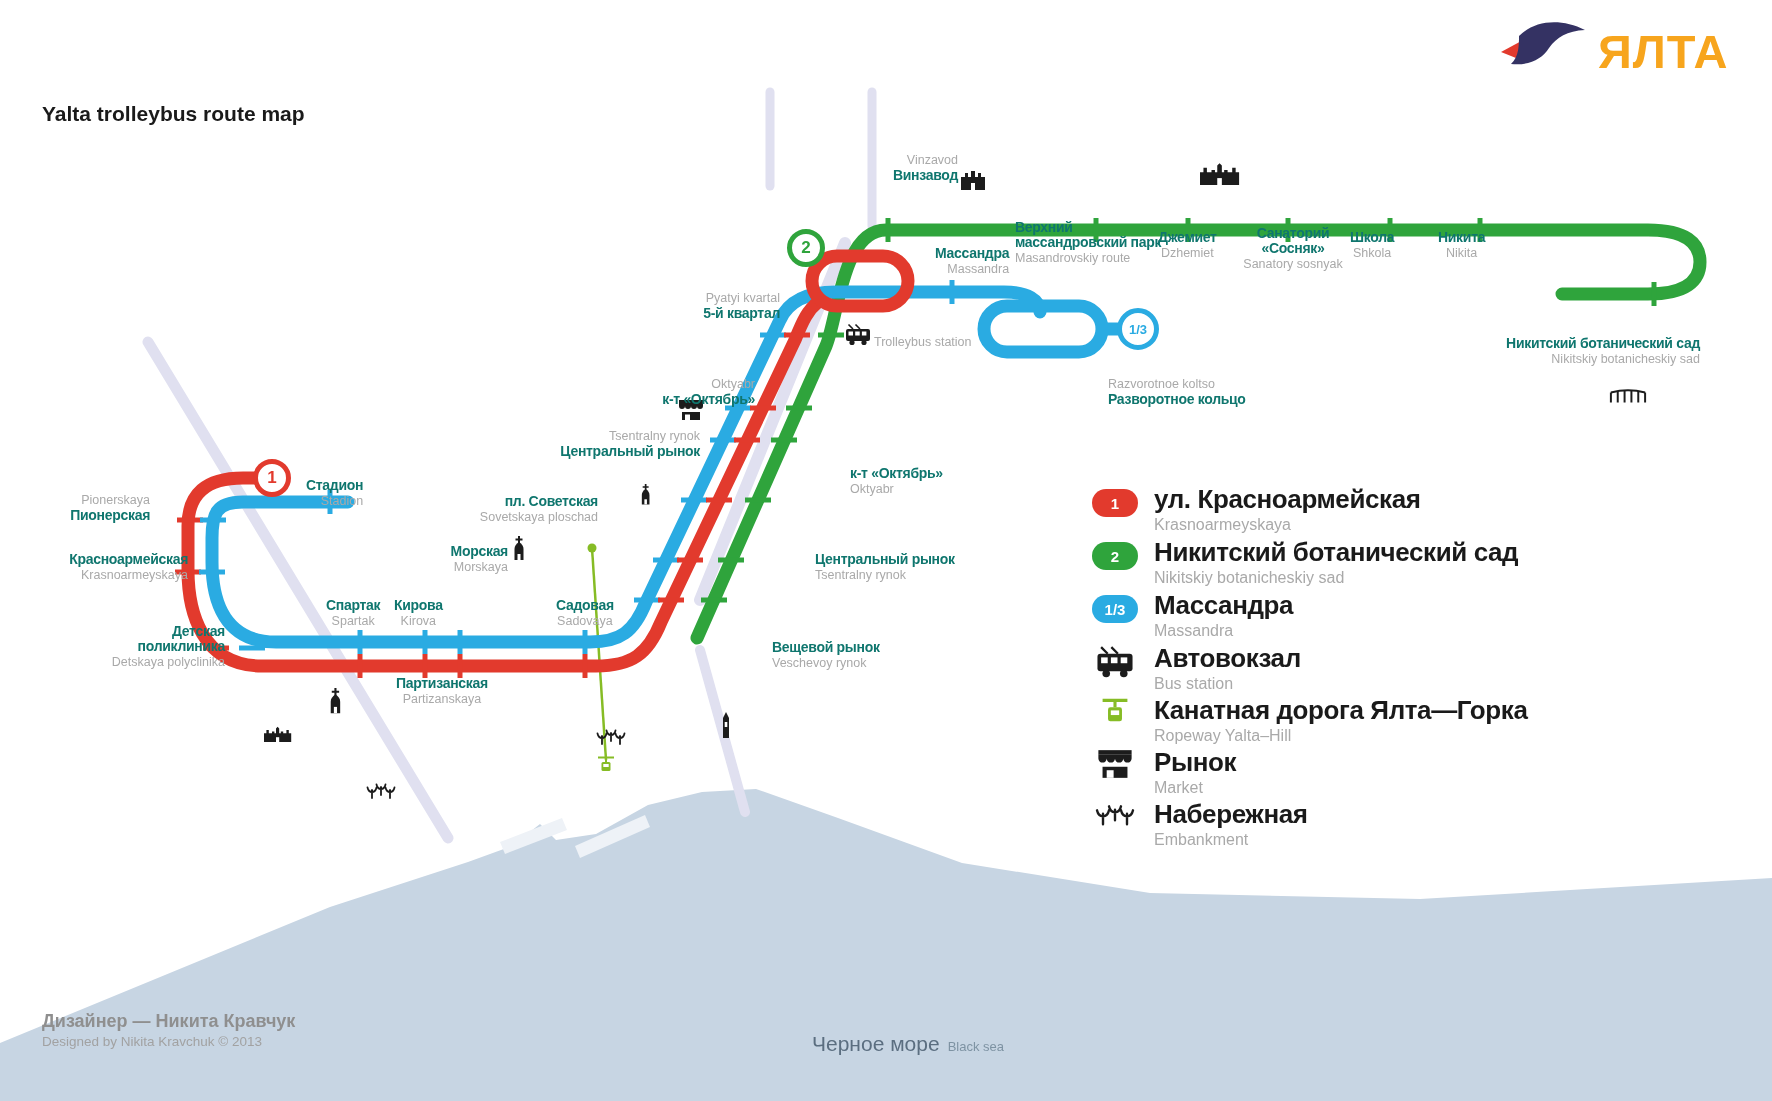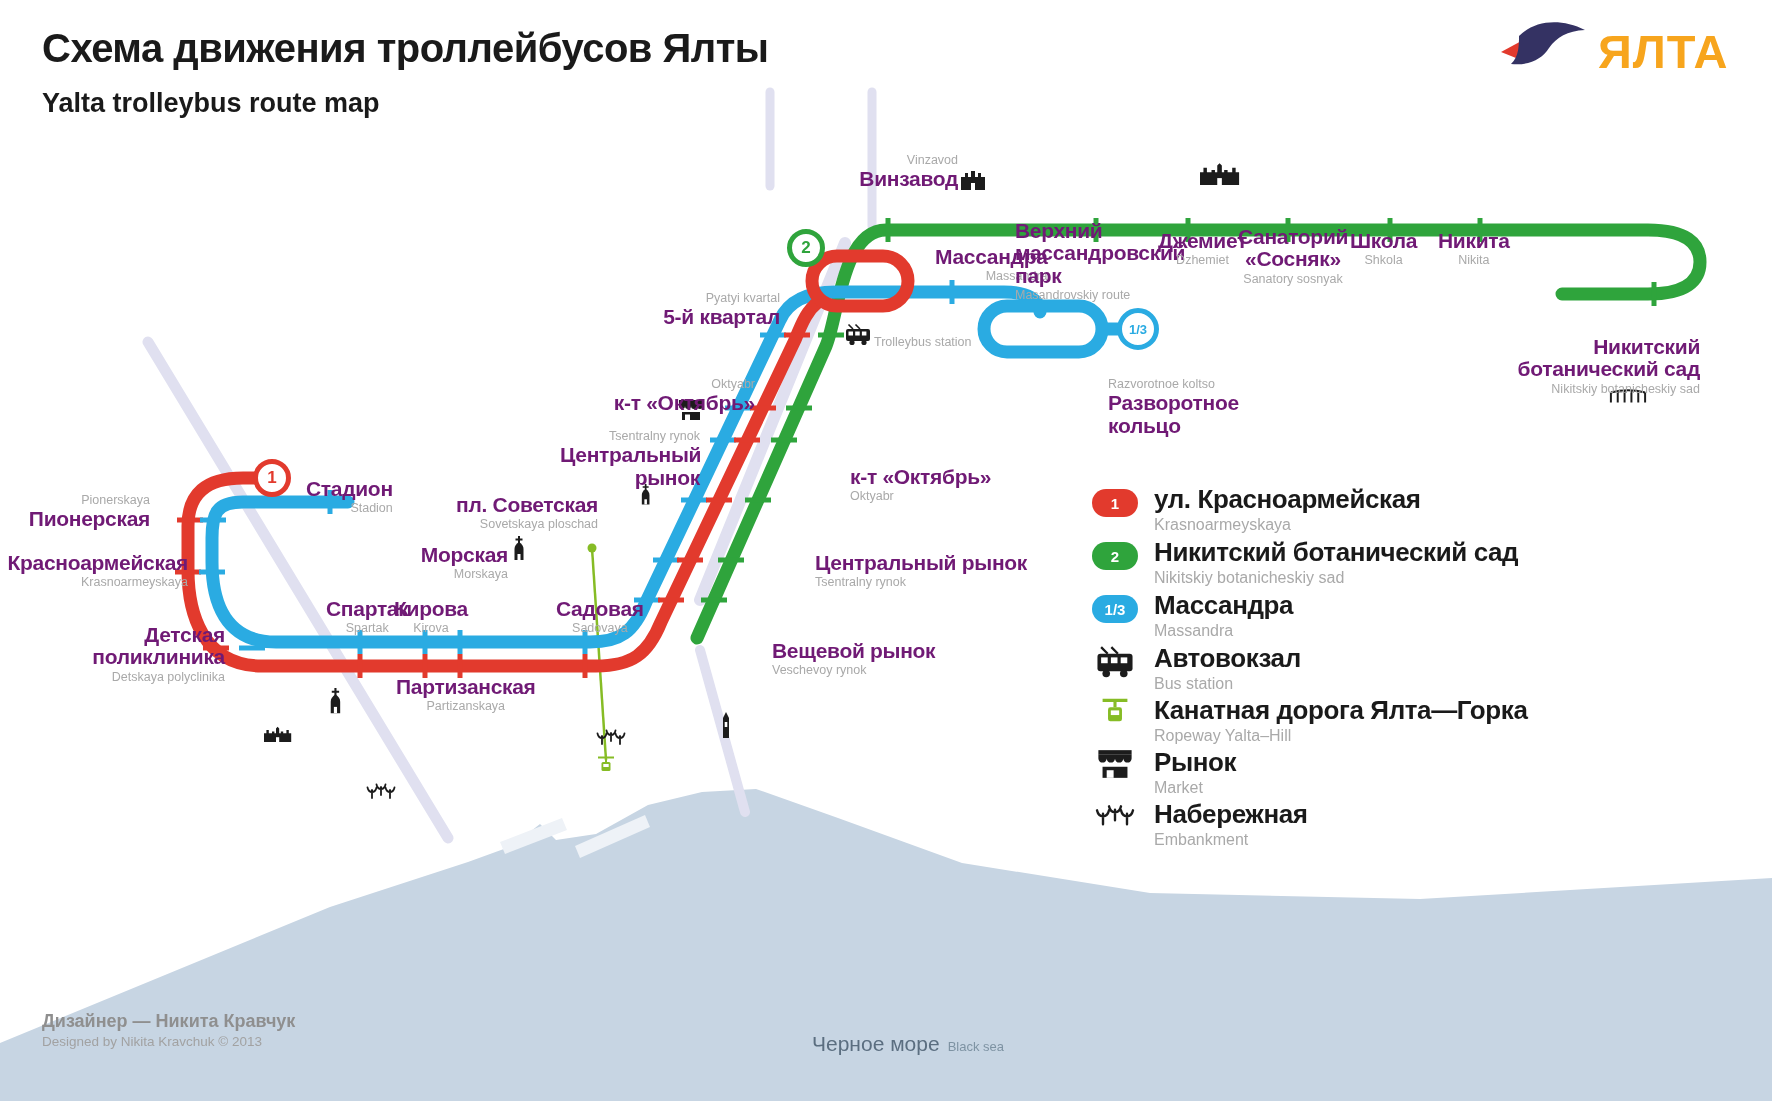--- a/index.html
+++ b/index.html
@@ -16,28 +16,28 @@
   .r-red{stroke:var(--red,#e23a2d);}
   .r-green{stroke:var(--green,#2fa43c);}
   .r-blue{stroke:var(--blue,#2aabe2);}
   .tick{stroke-width:5;}
   .icon{fill:#1c1c1c;}
   .ropeline{stroke:var(--ropeway,#86bc25);stroke-width:2.5;fill:none;}
   .ropedot{fill:var(--ropeway,#86bc25);}
 
   
   .title{position:absolute;left:42px;top:26px;font-size:40px;font-weight:700;letter-spacing:-0.5px;}
-  .subtitle{position:absolute;left:42px;top:88px;font-size:27px;font-weight:700;}
+  .subtitle{position:absolute;left:42px;top:102px;font-size:21px;font-weight:700;}
   .logo-text{position:absolute;left:1598px;top:24px;font-size:47px;font-weight:800;
              color:var(--orange,#f7a51d);letter-spacing:1px;}
   .logo-bird{position:absolute;left:1496px;top:18px;}
 
   
   .st{position:absolute;line-height:1.06;}
-  .st .nm{font-size:21px;font-weight:700;letter-spacing:-0.3px;color:#701a75;}
+  .st .nm{font-size:14px;font-weight:700;letter-spacing:-0.3px;color:#0f766e;}
   .st .sub{font-size:12.5px;color:#a9a9a9;line-height:1.3;}
   .ra{text-align:right;}
   .ctr{text-align:center;}
   .sr{text-align:right;}
 
   
   .badge{position:absolute;background:#fff;border-radius:50%;display:flex;align-items:center;
          justify-content:center;font-weight:700;box-sizing:border-box;}
   .bdg-lg{width:38px;height:38px;border:5px solid;font-size:17px;}
   .bdg-13{width:42px;height:42px;border:5px solid;font-size:13px;}
@@ -215,21 +215,20 @@
       </g>
       <g transform="translate(596,728)">
         <use href="#sym-sprout" width="12" height="14" x="0" y="3"></use>
         <use href="#sym-sprout" width="12" height="14" x="9" y="0"></use>
         <use href="#sym-sprout" width="12" height="14" x="18" y="3"></use>
       </g>
       <use href="#sym-gate" width="40" height="16" transform="translate(1610,388) scale(0.9)"></use>
     </g>
   </svg>
 
-  <div class="title">Схема движения троллейбусов Ялты</div>
   <div class="subtitle">Yalta trolleybus route map</div>
   <svg class="logo-bird" width="92" height="58" viewBox="0 0 90 58">
     <path style="fill:var(--red,#e23a2d)" d="M4 34 L30 20 L24 42 Z"></path>
     <path style="fill:var(--navy,#343263)" d="M22 18 C38 2 64 0 88 12 C70 13 60 19 52 30 C45 41 32 48 14 46 C22 39 22 26 22 18 Z"></path>
   </svg>
   <div class="logo-text">ЯЛТА</div>
 
   <div class="badge bdg-lg bc-red" style="left:253px;top:459px;">1</div>
   <div class="badge bdg-lg bc-green" style="left:787px;top:229px;">2</div>
   <div class="badge bdg-13 bc-blue" style="left:1117px;top:308px;">1/3</div>

